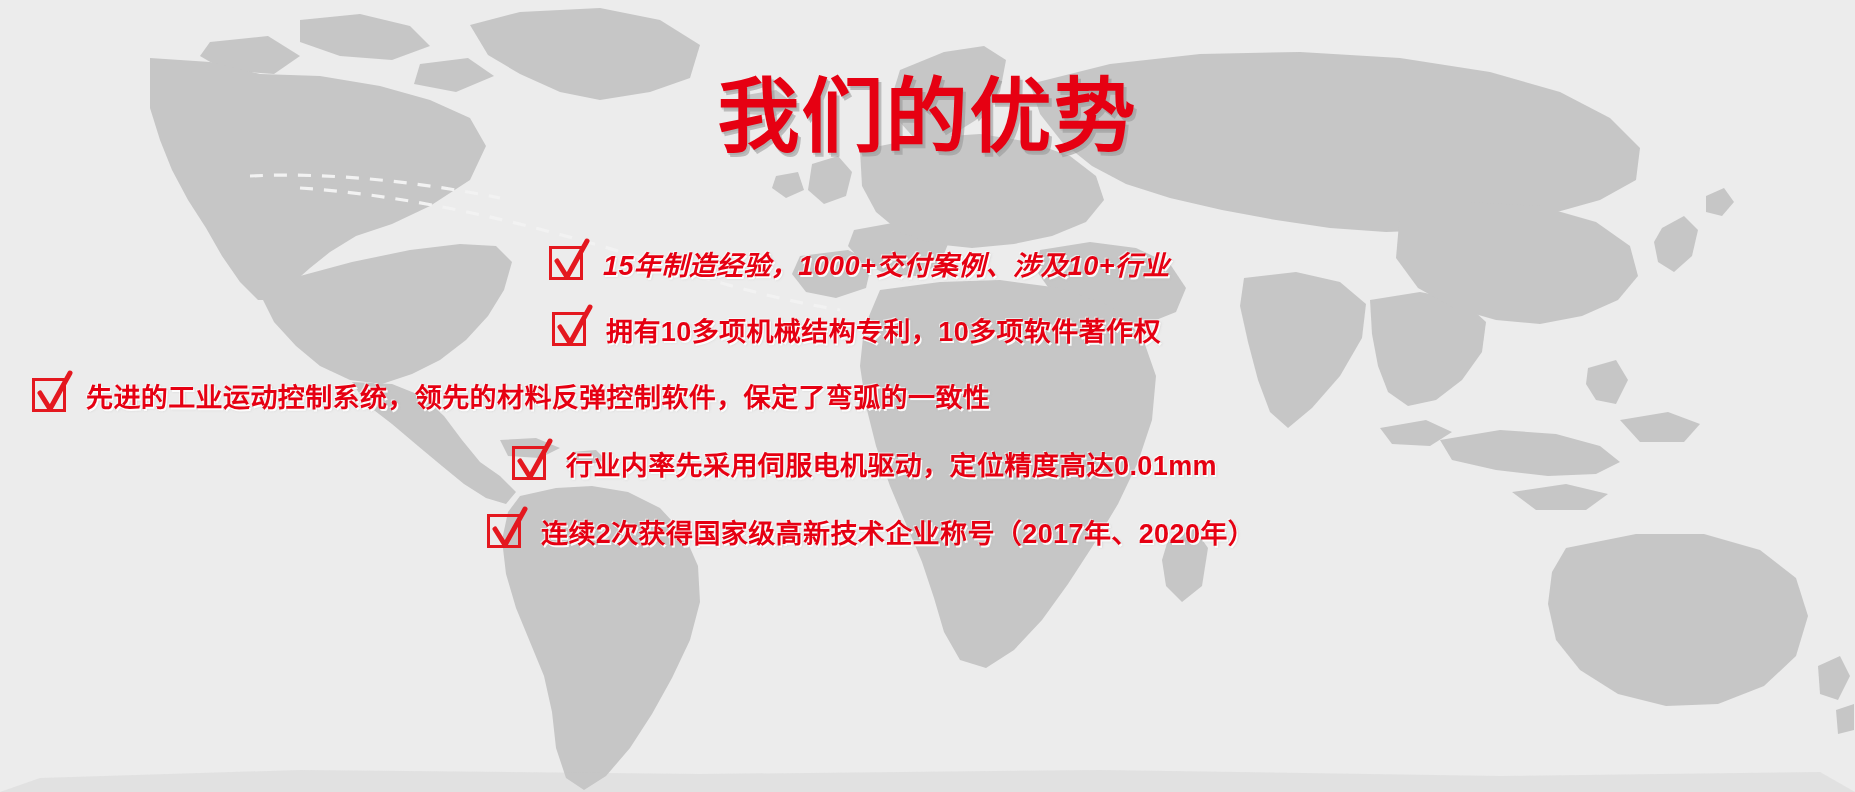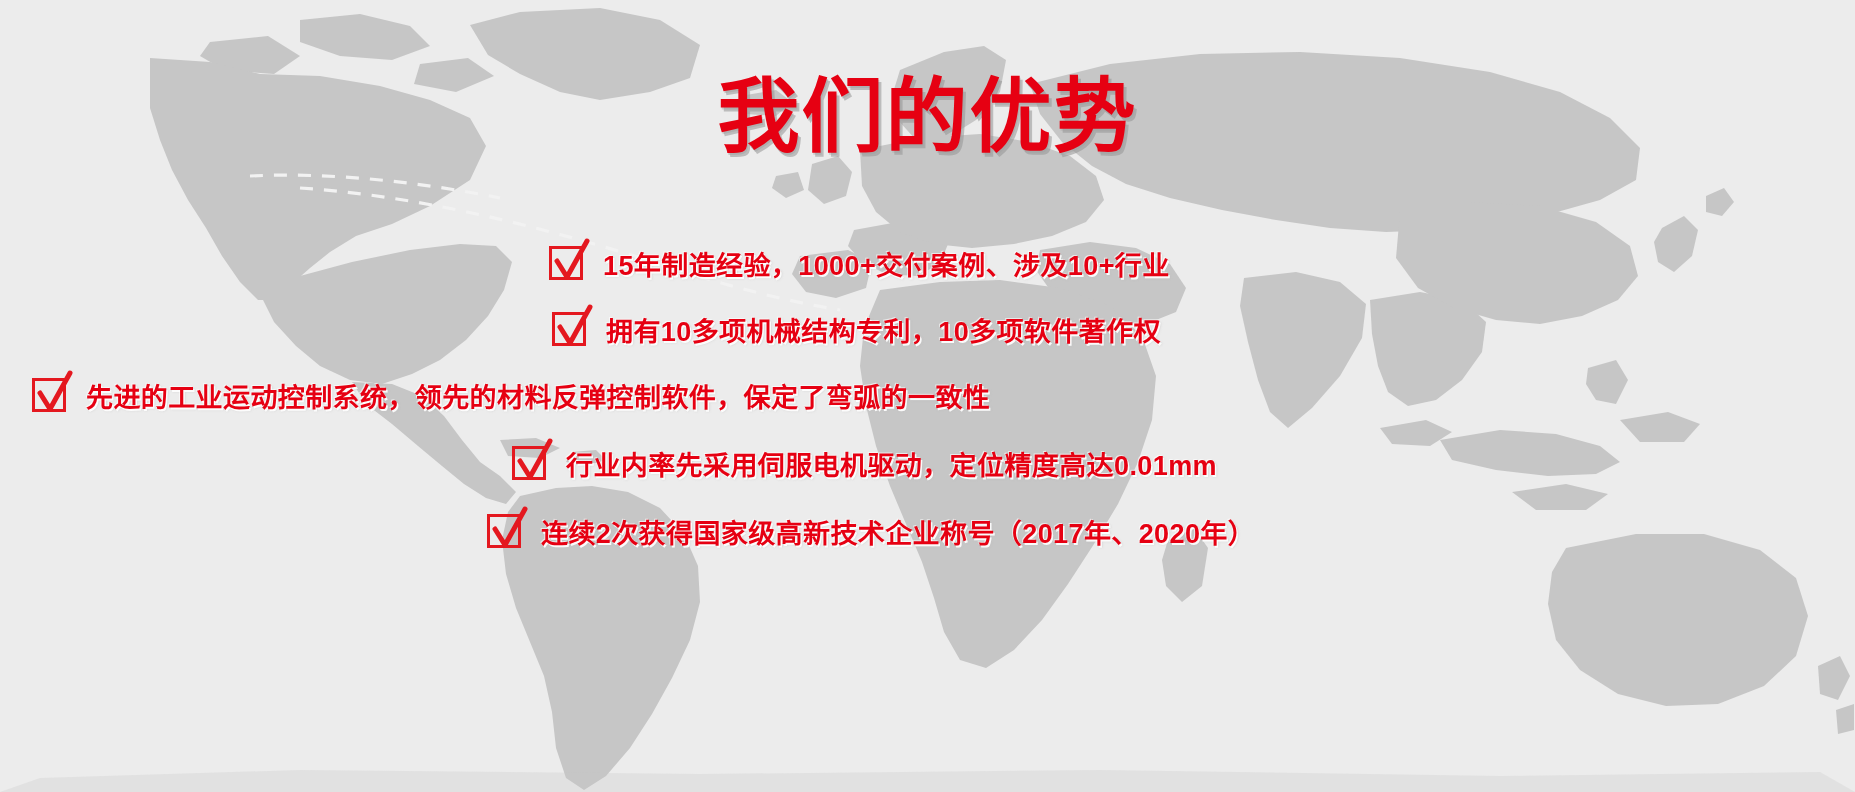--- a/index.html
+++ b/index.html
@@ -115,21 +115,21 @@
     font-weight: 700;
     color: #e60012;
     letter-spacing: 0.4px;
     text-shadow:
        1.5px 1.5px 0 rgba(255,255,255,0.92),
        -1px -1px 0 rgba(255,255,255,0.62),
        2px 2px 2px rgba(190,190,190,0.5);
   }
 
   
-  .row-0 { padding-left: 549px; }
+  .row-0 { padding-left: 549px; font-style: italic; }
   .row-1 { padding-left: 552px; text-align: center; }
   .row-2 { padding-left: 400px; }
   .row-3 { padding-left: 512px; }
   .row-4 { padding-left: 487px; }
 
   .row-0 { margin-top: 8px; }
   .row-1 { margin-top: 0px; }
   .row-2 { margin-top: 0px; padding-left: 32px; }
   .row-3 { margin-top: 2px; text-align: right; }
   .row-4 { margin-top: 2px; }

